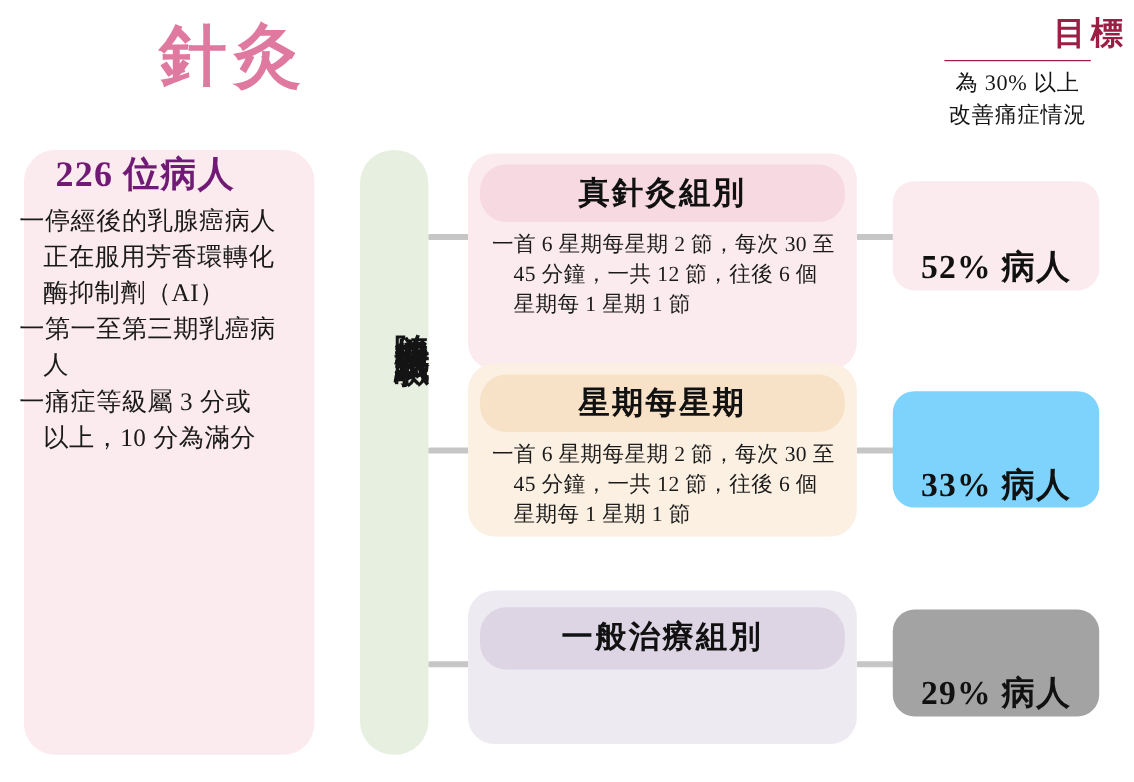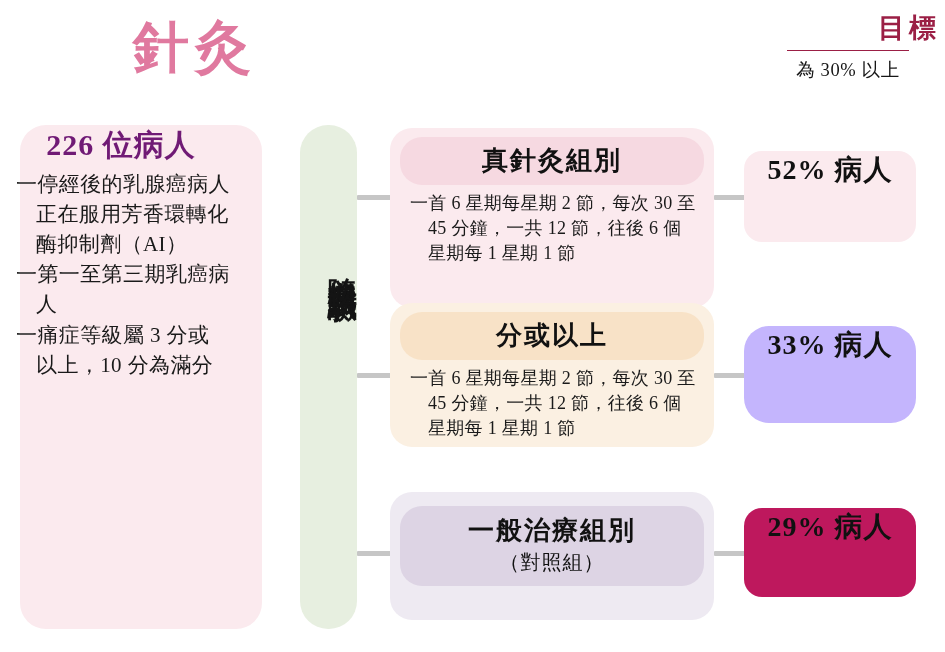--- a/index.html
+++ b/index.html
@@ -180,42 +180,43 @@
   }
   .group-detail .bullet-row { text-indent: -18px; padding-left: 18px; }
 
   
   .result-box {
     position: absolute;
     left: 744px;
     width: 172px;
     border-radius: 18px;
     display: flex;
-    align-items: flex-start;
+    align-items: flex-end;
     justify-content: center;
     font-size: 28px;
     font-weight: 700;
     color: #111111;
     letter-spacing: 1px;
   }
   .result-box.pink   { background: #fbeaee; }
-  .result-box.peach  { background: #c4b5fd; border-radius: 25px; }
-  .result-box.purple { background: #be185d; }
+  .result-box.peach  { background: #7dd3fc; }
+  .result-box.purple { background: #a3a3a3; }
 </style>
 </head>
 <body>
 
 <div id="canvas">
 
   <div class="title">針灸</div>
 
   <div class="goal-wrap">
     <div class="goal-title">目標</div>
     <div class="goal-rule"></div>
     <div class="goal-line">為 30% 以上</div>
+    <div class="goal-line">改善痛症情況</div>
   </div>
 
   <div class="left-panel"></div>
   <div class="left-heading">226 位病人</div>
   <div class="left-list">
     <span class="bullet-row">一停經後的乳腺癌病人正在服用芳香環轉化酶抑制劑（AI）</span>
     <span class="bullet-row">一第一至第三期乳癌病人</span>
     <span class="bullet-row">一痛症等級屬 3 分或以上，10 分為滿分</span>
   </div>
 
@@ -231,30 +232,29 @@
   <div class="connector" style="left:714px; top:551px; width:31px;"></div>
 
   <div class="group-card pink" style="top:128px; height:180px;">
     <div class="group-pill pink">真針灸組別</div>
     <div class="group-detail">
       <span class="bullet-row">一首 6 星期每星期 2 節，每次 30 至 45 分鐘，一共 12 節，往後 6 個星期每 1 星期 1 節</span>
     </div>
   </div>
 
   <div class="group-card peach" style="top:303px; height:144px;">
-    <div class="group-pill peach">分或以上</div>
+    <div class="group-pill peach">星期每星期</div>
     <div class="group-detail">
       <span class="bullet-row">一首 6 星期每星期 2 節，每次 30 至 45 分鐘，一共 12 節，往後 6 個星期每 1 星期 1 節</span>
     </div>
   </div>
 
   <div class="group-card purple" style="top:492px; height:128px; padding-top:14px;">
     <div class="group-pill purple" style="padding:7px 0 10px 0;">
       <span>一般治療組別</span>
-      <span class="group-sub">（對照組）</span>
     </div>
   </div>
 
   <div class="result-box pink" style="top:151px; height:91px;">
     <span>52% 病人</span>
   </div>
   <div class="result-box peach" style="top:326px; height:97px;">
     <span>33% 病人</span>
   </div>
   <div class="result-box purple" style="top:508px; height:89px;">

